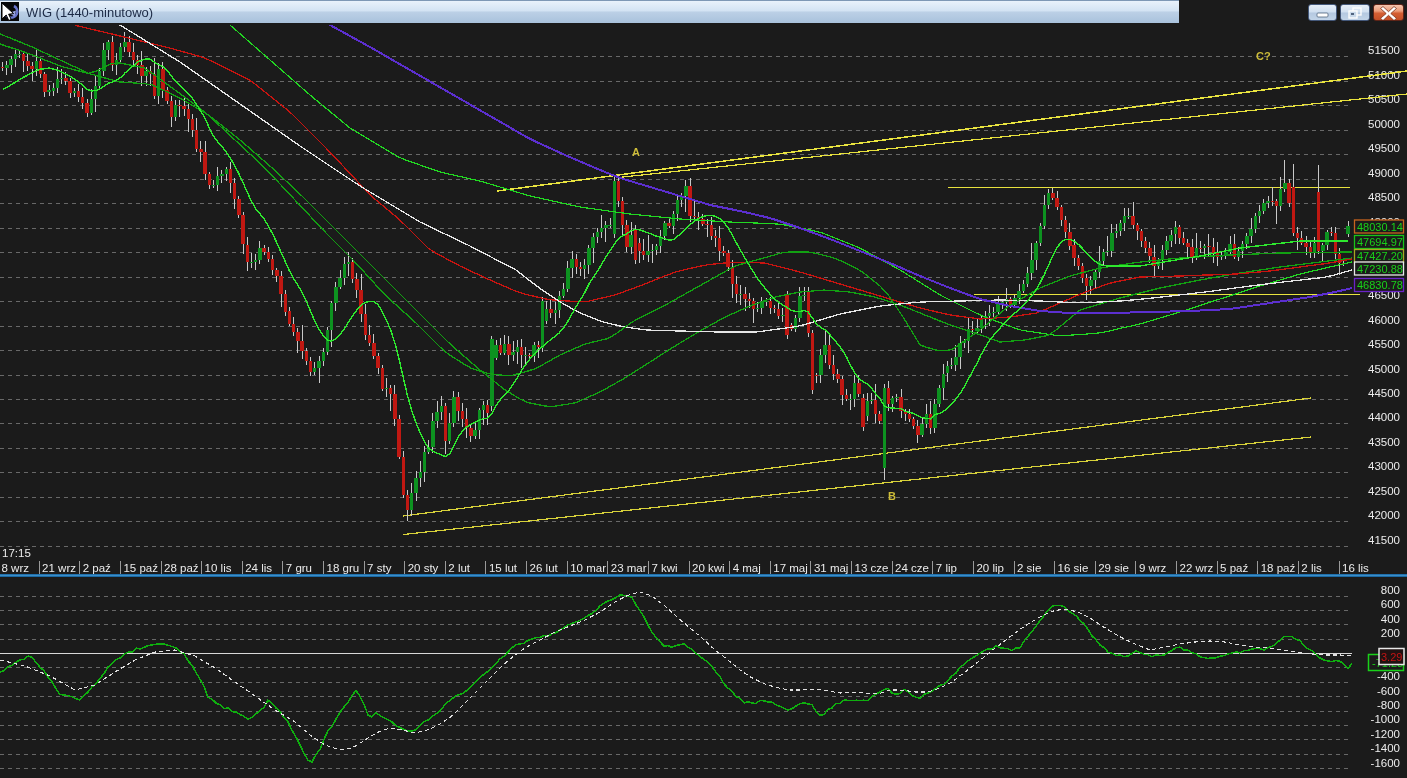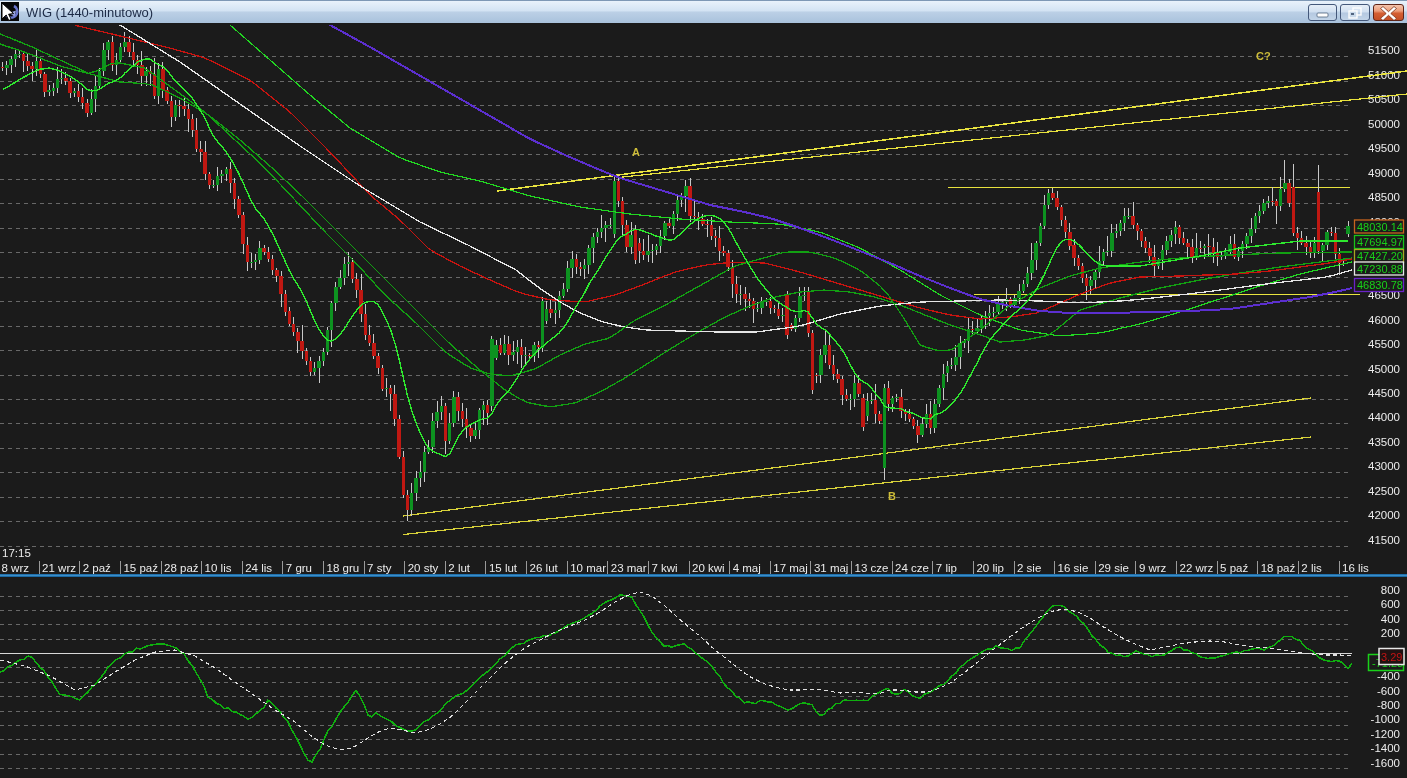--- a/index.html
+++ b/index.html
@@ -1,17 +1,17 @@
 <!DOCTYPE html>
 <html><head><meta charset="utf-8"><style>
 html,body{margin:0;padding:0;background:#1b1b1b;width:1407px;height:778px;overflow:hidden}
 .ax{font:11.5px "Liberation Sans",sans-serif;fill:#ececec}
 .vb{font:11px "Liberation Sans",sans-serif;fill:#19d119}
 .lt{font:bold 11px "Liberation Sans",sans-serif;fill:#cdbc39}
-#titlebar{position:absolute;left:0;top:0;width:1407px;height:23px;
+#titlebar{position:absolute;left:0;top:0;width:1179px;height:23px;
  background:linear-gradient(180deg,#e9f2fb 0%,#d3e3f3 45%,#bcd0e6 50%,#a9c2dc 100%);
  border-top:1px solid #7e98b5;box-sizing:border-box}
 #titletxt{position:absolute;left:26px;top:4px;font:13px "Liberation Sans",sans-serif;color:#1c2a45}
 .wb{position:absolute;top:3px;height:17px;border-radius:3px;box-sizing:border-box;border:1px solid #44587a}
 #bmin{left:1308px;width:29px;background:linear-gradient(180deg,#e6eef7 0%,#d0dff0 48%,#b4c8e0 52%,#c2d4e8 100%)}
 #bres{left:1340px;width:30px;background:linear-gradient(180deg,#e6eef7 0%,#d0dff0 48%,#b4c8e0 52%,#c2d4e8 100%)}
 #bclo{left:1373px;width:31px;background:linear-gradient(180deg,#f5c4ad 0%,#ec9d7a 40%,#d45f33 55%,#c44f26 100%);border:1px solid #5e2417}
 </style></head><body>
 <div id="titlebar">
 <div style="position:absolute;left:1px;top:1px;width:18px;height:19px;background:#060608"></div>

